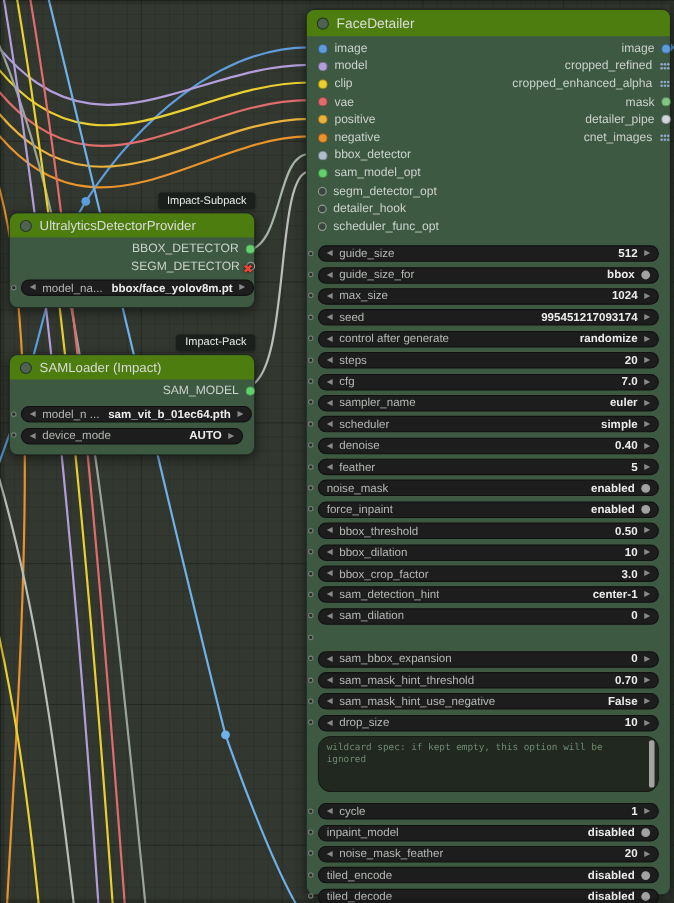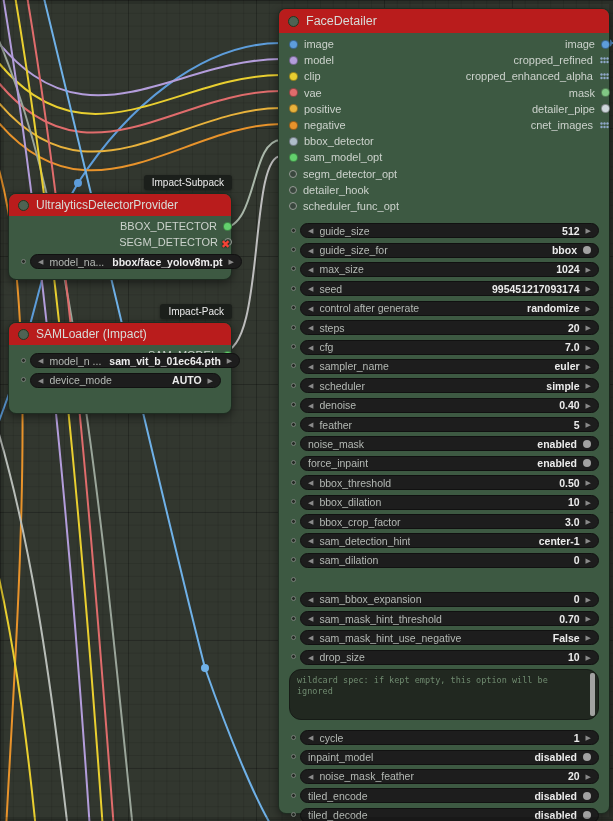--- a/index.html
+++ b/index.html
@@ -16,38 +16,38 @@
   }
   .canvas::after{content:'';position:absolute;inset:0;box-shadow:inset 0 0 0 4px rgba(0,0,0,.14);pointer-events:none;z-index:5;}
   svg.wires{position:absolute;inset:0;z-index:1;}
   .node{
     position:absolute;z-index:2;border-radius:8px;background:#3d5942;
     border:1px solid rgba(0,0,0,.5);
     box-shadow:0 3px 10px rgba(0,0,0,.45);
     color:#ccd2cc;font-size:11px;
   }
   .node-header{
-    height:24px;background:#b91c1c;border-radius:7px 7px 0 0;
+    height:24px;background:#4d7c0f;border-radius:7px 7px 0 0;
     display:flex;align-items:center;gap:7px;padding:0 9px;
     font-size:12.5px;color:#d8dcd8;
   }
   .small .node-header{height:22px;font-size:12px;}
   .title-dot{width:9px;height:9px;border-radius:50%;background:#4e6253;border:1.5px solid #24371f;flex:none;}
   .col{position:absolute;display:flex;flex-direction:column;margin-left:11px;}
   .srow{height:16.2px;display:flex;align-items:center;}
   .srow.out{justify-content:flex-end;}
   .port{width:9px;height:9px;border-radius:50%;flex:none;border:1px solid rgba(0,0,0,.35);box-sizing:border-box;}
   .srow.in .port{margin-left:-1px;margin-right:6px;}
   .srow.out .port{margin-right:-1px;margin-left:6px;}
   .port.hollow{width:8px;height:8px;background:#39463d;border:1.3px solid #969c96;}
   .slot-label{white-space:nowrap;color:#ccd2cc;}
   .gridicon{margin-left:6px;margin-right:-1px;flex:none;}
   
   .widgets{position:absolute;left:0;right:0;display:flex;flex-direction:column;}
-  .wrow{height:19.4px;display:flex;align-items:center;position:relative;margin-left:11px;}
+  .wrow{height:19.4px;display:flex;align-items:center;position:relative;}
   .wdot{position:absolute;left:1px;top:50%;margin-top:-3px;width:5px;height:5px;border-radius:50%;
         border:1px solid #787e78;background:#252b25;box-sizing:border-box;}
   .wpill{
     flex:1;height:15px;margin:0 10px;border-radius:8px;background:#1d1d1d;border:1px solid #111;
     display:flex;align-items:center;padding:0 7px;font-size:10.5px;box-sizing:border-box;
   }
   .warrow{font-size:7px;color:#8a8a8a;line-height:1;flex:none;}
   .warrow.l{margin-right:6px;}
   .warrow.r{margin-left:6px;}
   .wlabel{color:#b4b9b4;white-space:nowrap;overflow:hidden;}
@@ -70,21 +70,21 @@
   
   #node-fd{left:278px;top:8px;width:330px;height:804px;}
   #node-ultra{left:8px;top:193px;width:222px;height:85px;}
   #node-sam{left:8px;top:322px;width:222px;height:90px;}
   #fd-in{left:0;top:27px;width:170px;}
   #fd-out{right:0;top:27px;width:210px;}
   #fd-widgets{top:212px;}
   #ultra-out{right:0;top:24px;width:210px;}
   #ultra-widgets{top:58px;}
   #sam-out{right:0;top:24px;width:210px;justify-content:center;}
-  #sam-widgets{top:28px;text-align:center;}
+  #sam-widgets{top:44px;text-align:center;}
   .error-x{position:absolute;left:212px;top:44px;z-index:4;color:#f44336;font-size:11px;text-shadow:0 0 2px #000;}
 </style>
 </head>
 <body>
 
 <div class="canvas">
 
   <svg id="wires" class="wires" width="613" height="821" viewBox="0 0 613 821">
       <path d="M -15 455 C 40 330 40 245 78 183 C 125 110 200 43 281 43" stroke="#5d9ddb" fill="none" stroke-width="2" stroke-linecap="round"></path>
       <path d="M -15 25 C 80 160 170 59 281 59" stroke="#b39ddb" fill="none" stroke-width="2" stroke-linecap="round"></path>

